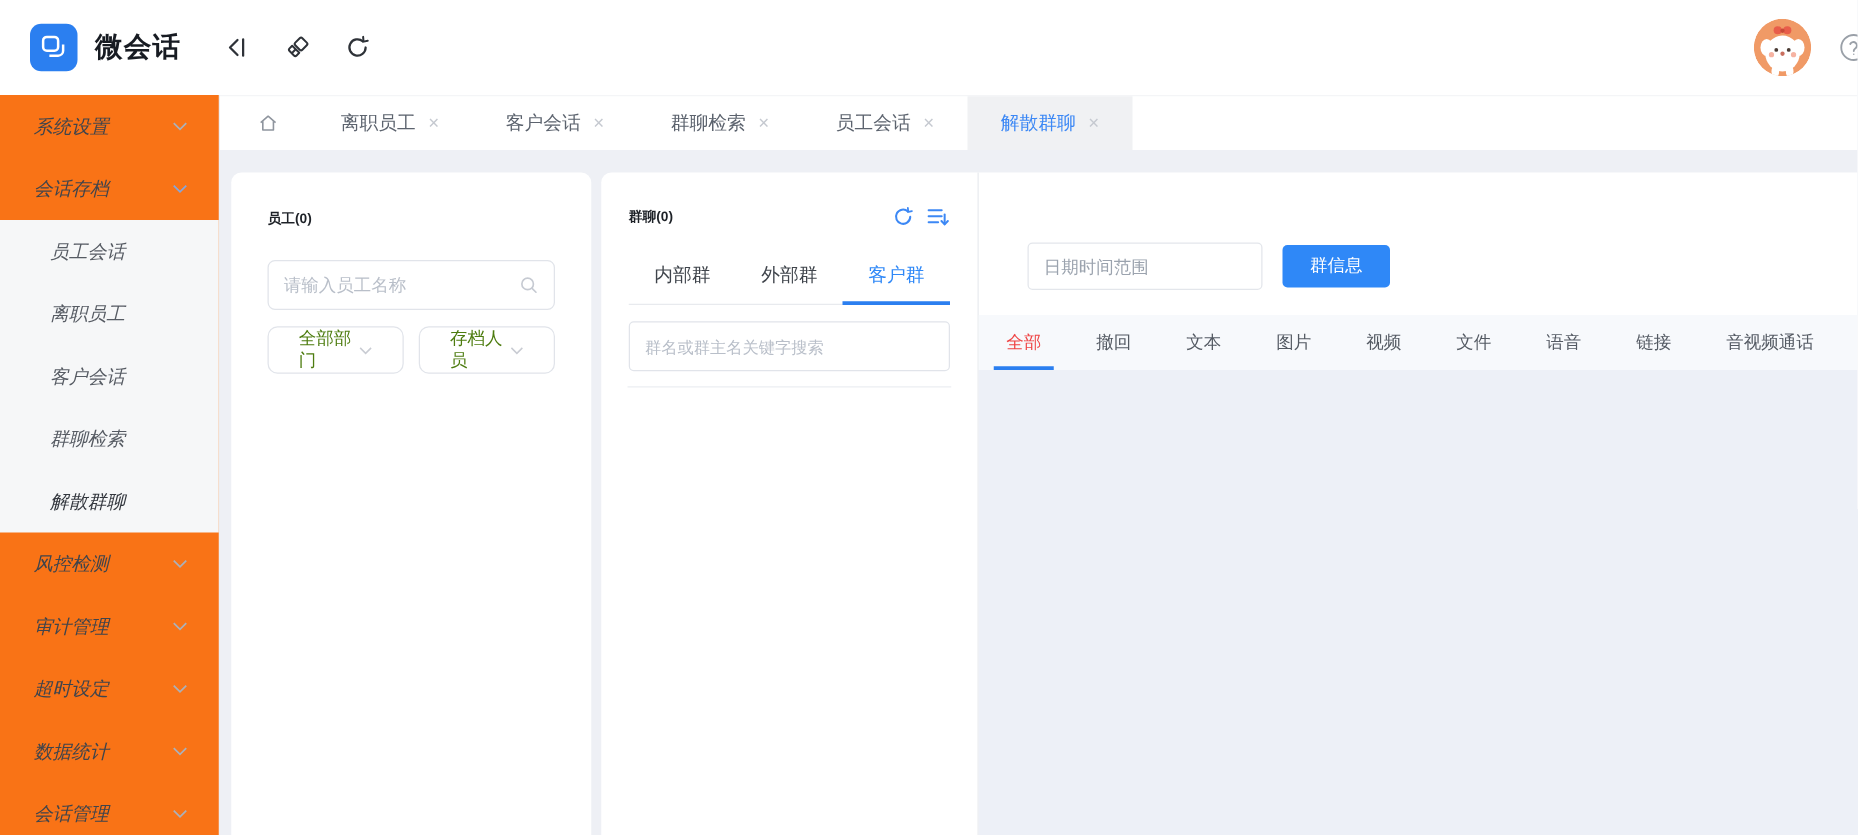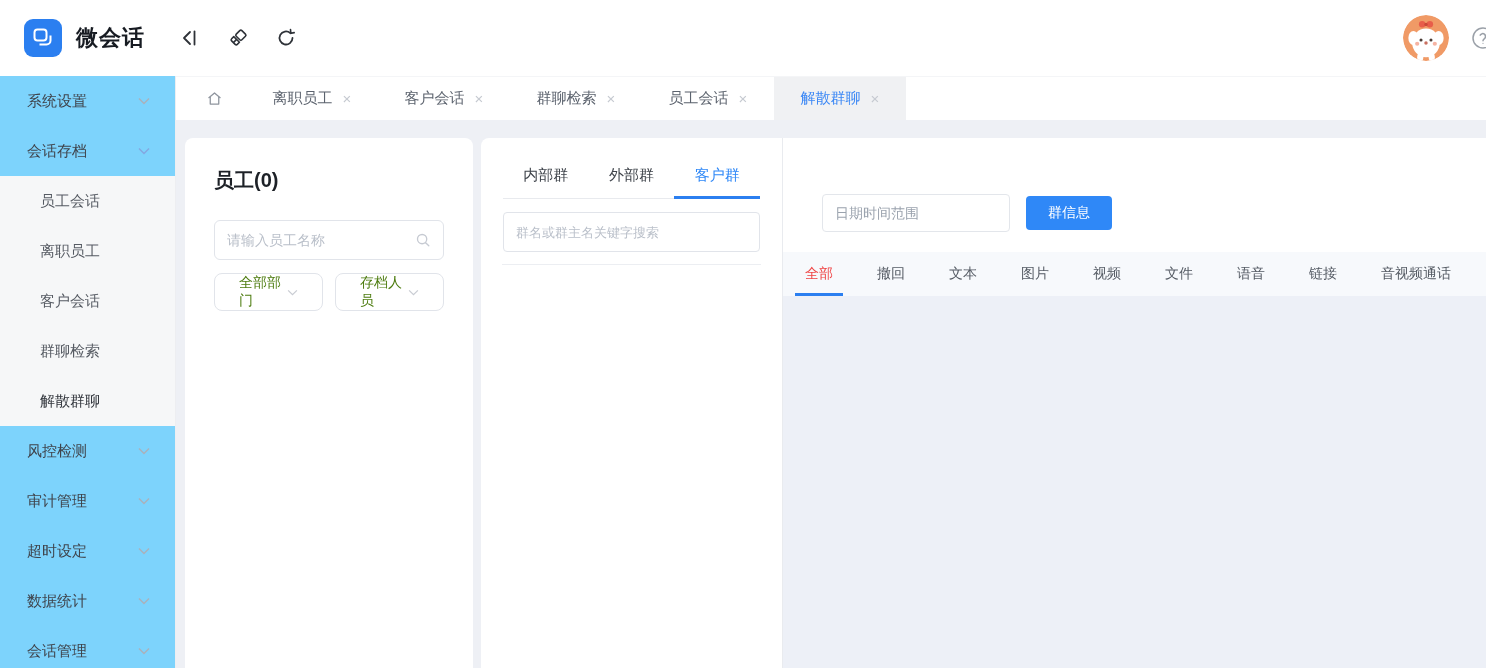--- a/index.html
+++ b/index.html
@@ -30,21 +30,21 @@
     width:46px; height:46px; border-radius:50%; overflow:hidden; flex:0 0 auto;
     margin-right:22px; cursor:pointer;
   }
   .help-btn {
     width:24px; height:24px; color:#9aa0a8; margin-right:-9px; flex:0 0 auto; cursor:pointer;
   }
 
   
   .sidebar {
     position:absolute; top:76px; left:0; bottom:0; width:176px;
-    background:#7dd3fc; border-right:1px solid #edeef1; z-index:20;
+    background:#f97316; border-right:1px solid #edeef1; z-index:20;font-style:italic;
   }
   .side-item {
     height:50px; display:flex; align-items:center; justify-content:space-between;
     padding:0 25px 0 27px; font-size:15px; color:#3f444c; cursor:pointer;
   }
   .side-item .chev { color:#aab1bb; }
   .side-item .chev.open { color:#84a7e0; }
   .submenu { background:#f6f7f8; }
   .sub-item {
     height:50px; display:flex; align-items:center; padding-left:40px;
@@ -64,21 +64,21 @@
     font-size:15px; color:#5c636e; cursor:pointer;
   }
   .tab .x { color:#c5c9d0; font-size:15px; }
   .tab.active { background:#f0f1f3; color:#3c88f5; }
 
   
   .card-left {
     position:absolute; left:185px; top:138px; bottom:0; width:288px;
     background:#fff; border-radius:8px 8px 0 0; padding:0 29px; z-index:5;
   }
-  .panel-title { font-size:20px; font-weight:700; color:#1d2127; }
+  .panel-title { font-size:11px; font-weight:700; color:#1d2127; }
   .emp-title { padding-top:29px; }
   .input-box {
     display:flex; align-items:center; gap:8px;
     border:1px solid #e1e4ea; border-radius:4px; background:#fff; padding:0 12px;
   }
   .input-box input {
     border:none; outline:none; flex:1; min-width:0; font-size:14px;
     font-family:inherit; color:#333; background:transparent;
   }
   .input-box input::placeholder { color:#b9bfc9; }
@@ -339,20 +339,40 @@
             <polyline points="1,1.5 6,6.5 11,1.5"></polyline>
           </svg>
       </span>
     </div>
   </div>
 </div>
 
 <div class="card-main">
 
   <div class="group-section">
+    <div class="gp-header">
+      <span class="panel-title">群聊(0)</span>
+      <span class="gp-icons">
+        <span class="gp-icon">
+          <svg viewBox="0 0 20 20" fill="none" stroke="currentColor" stroke-width="1.7" stroke-linecap="round">
+            <path d="M16 10 a6 6 0 1 1 -2 -4.6"></path>
+            <polyline points="14,2.5 14.3,5.8 17.4,5.1" stroke-width="1.5"></polyline>
+          </svg>
+        </span>
+        <span class="gp-icon">
+          <svg viewBox="0 0 20 20" fill="none" stroke="currentColor" stroke-width="1.7" stroke-linecap="round">
+            <line x1="2" y1="4.5" x2="13" y2="4.5"></line>
+            <line x1="2" y1="9.5" x2="13" y2="9.5"></line>
+            <line x1="2" y1="14.5" x2="10" y2="14.5"></line>
+            <line x1="15.5" y1="8" x2="15.5" y2="16"></line>
+            <polyline points="12.8,13.5 15.5,16.3 18.2,13.5"></polyline>
+          </svg>
+        </span>
+      </span>
+    </div>
     <div class="gp-tabs">
       <div class="gtab">内部群</div>
       <div class="gtab">外部群</div>
       <div class="gtab active">客户群</div>
     </div>
     <div class="input-box gp-search">
       <input type="text" placeholder="群名或群主名关键字搜索" style="">
     </div>
     <div class="gp-divider"></div>
   </div>

